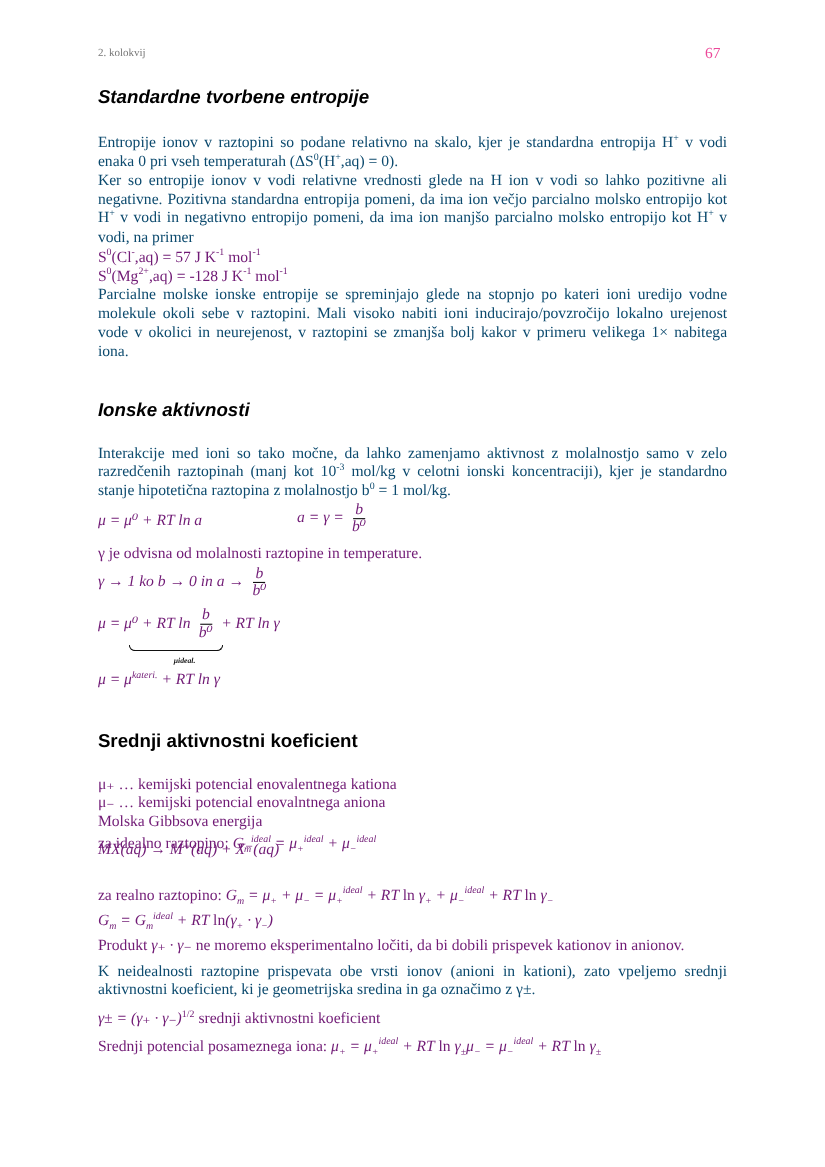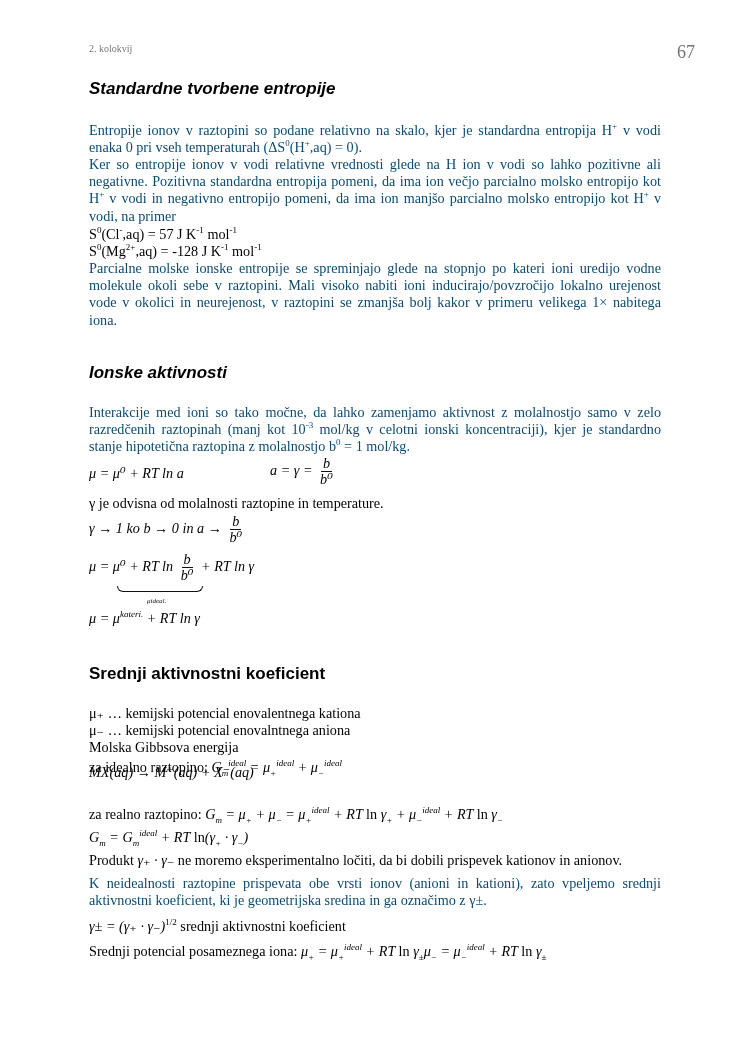--- a/index.html
+++ b/index.html
@@ -1,25 +1,25 @@
 <!DOCTYPE html>
 <html><head>
 <meta charset="utf-8">
 <style>
   html, body { margin: 0; padding: 0; background: #ffffff; }
   body { width: 750px; height: 1061px; position: relative; overflow: hidden;
          font-family: "Liberation Serif", "DejaVu Serif", serif; color: #111; }
   .running-head { position: absolute; top: 43px; left: 89px; font-size: 10px; color: #777; }
-  .page-number { position: absolute; top: 42px; left: 677px; font-size: 18px; color: #737373; }
+  .page-number { position: absolute; top: 42px; left: 641px; font-size: 14px; color: #ec4899; }
   h2 { font-family: "Liberation Sans", "DejaVu Sans", sans-serif; font-size: 17px; font-weight: bold;
        margin: 0; position: absolute; left: 89px; color: #000; text-align: center; }
   h2.it { font-style: italic; }
   .para { position: absolute; left: 89px; width: 572px; font-size: 14.2px; line-height: 17.2px;
           text-align: justify; color: #0c4a6e; }
-  .line { position: absolute; left: 89px; font-size: 14.2px; line-height: 17px; white-space: nowrap; color: #000000; }
+  .line { position: absolute; left: 89px; font-size: 14.2px; line-height: 17px; white-space: nowrap; color: #701a75; }
   .m { font-family: "Liberation Serif", "DejaVu Serif", serif; font-style: italic; text-align: right; }
   .r { font-style: normal; }
   sup, sub { font-size: 9px; line-height: 0; }
   .frac { display: inline-flex; flex-direction: column; align-items: center; vertical-align: middle; margin: 0 2px; }
   .frac .num { border-bottom: 1px solid #111; padding: 0 2px; line-height: 15px; }
   .frac .den { line-height: 15px; padding: 0 2px; }
   .brace { position: absolute; border: 1px solid #111; border-top: none; border-radius: 0 0 6px 6px; height: 5px; }
   .brace-label { position: absolute; font-size: 7px; font-style: italic; }
 </style>
 </head>
@@ -71,21 +71,21 @@
 
 <div class="line m" style="top:552px">
   <span>μ = μ⁰ + RT ln</span>
   <span class="frac">
       <span class="num">b</span>
       <span class="den">b⁰</span>
     </span>
   <span>+ RT ln γ</span>
 </div>
 <div class="brace" style="top:586px; left:117px; width:84px;"></div>
-<div class="brace-label" style="top:597px; left:147px;">μideal.</div>
+<div class="brace-label" style="top:597px; left:158px;font-weight:bold;">μideal.</div>
 
 <div class="line m" style="top:610px">
   <span>μ = μ</span><sup>kateri.</sup><span> + RT ln γ</span>
 </div>
 
 <h2 style="top:664px">Srednji aktivnostni koeficient</h2>
 
 <div class="line" style="top:705px">μ₊ … kemijski potencial enovalentnega kationa</div>
 <div class="line" style="top:722px">μ₋ … kemijski potencial enovalntnega aniona</div>
 <div class="line" style="top:739px">Molska Gibbsova energija</div>

